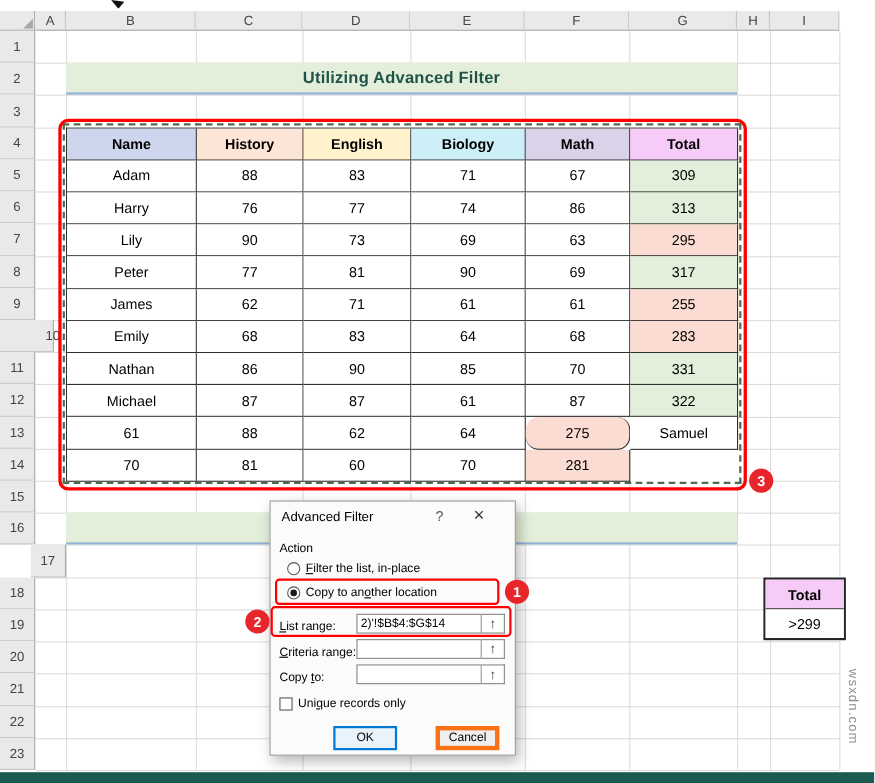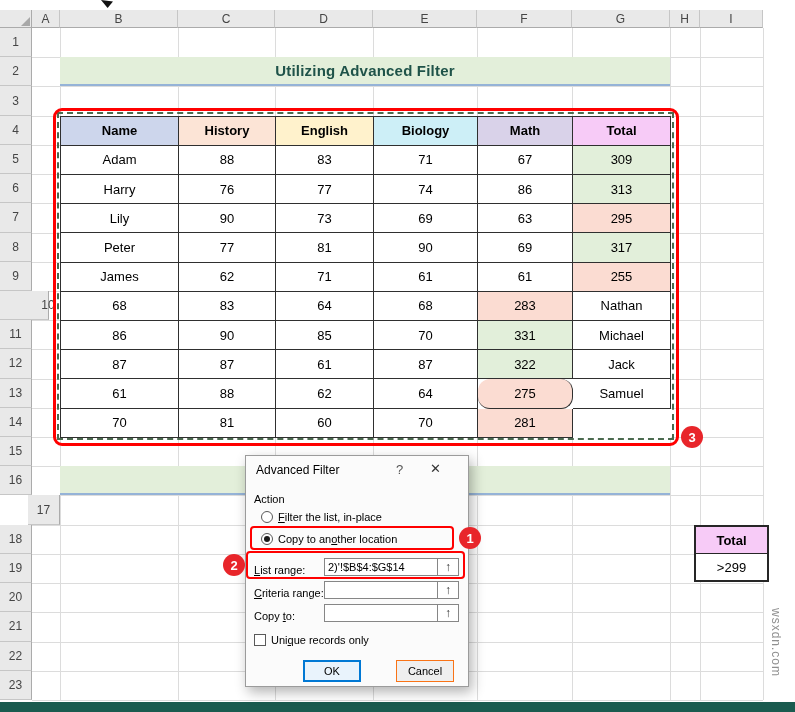--- a/index.html
+++ b/index.html
@@ -52,21 +52,21 @@
   .radio.checked::after{content:'';position:absolute;left:2px;top:2px;width:6px;height:6px;border-radius:50%;background:#1B1B1B;}
   .field-row{position:absolute;left:8px;height:18px;display:flex;align-items:flex-end;}
   #field-row-1{top:102px;}#field-row-2{top:125px;}#field-row-3{top:148px;}
   .flabel{width:70px;}
   .finput{width:114px;height:18px;border:1px solid #868686;background:#fff;font-family:inherit;font-size:11px;padding:0 3px;outline:none;}
   .fbtn{width:21px;height:18px;border:1px solid #868686;border-left:none;background:#fff;display:flex;align-items:center;justify-content:center;font-size:12px;font-weight:bold;color:#333;}
   .check-row{position:absolute;left:8px;top:177px;height:14px;display:flex;align-items:center;gap:5px;}
   .checkbox{width:12px;height:12px;border:1px solid #595959;background:#fff;flex:none;}
   .btn{position:absolute;top:204px;width:58px;height:22px;font-family:inherit;font-size:11px;display:flex;align-items:center;justify-content:center;cursor:default;}
   .btn-ok{left:57px;background:#E9F3FC;border:2px solid #0078D4;}
-  .btn-cancel{left:150px;background:#EFEFEF;border:1px solid #f97316;}
+  .btn-cancel{left:150px;background:#EFEFEF;border:4px solid #f97316;}
 
   .watermark{position:absolute;left:769px;top:608px;writing-mode:vertical-rl;font-size:12px;color:#8F8F8F;letter-spacing:1px;z-index:9;}
   .bottombar{position:absolute;left:0;top:702px;width:795px;height:10px;z-index:5;}
   .artifact{position:absolute;left:101px;top:0;width:12px;height:8px;background:#111;clip-path:polygon(0 0,100% 20%,55% 100%);z-index:2;}
   u{text-decoration:underline;}
 </style>
 </head>
 <body>
 
 <div id="canvas">
@@ -227,38 +227,38 @@
       <div class="tcell">81</div>
       <div class="tcell">90</div>
       <div class="tcell">69</div>
       <div class="tcell" style="background: rgb(226, 239, 218);">317</div>
       <div class="tcell">James</div>
       <div class="tcell">62</div>
       <div class="tcell">71</div>
       <div class="tcell">61</div>
       <div class="tcell">61</div>
       <div class="tcell" style="background: rgb(251, 220, 210);">255</div>
+      <div class="tcell">Emily</div>
       <div class="tcell">68</div>
       <div class="tcell">83</div>
       <div class="tcell">64</div>
       <div class="tcell">68</div>
       <div class="tcell" style="background: rgb(251, 220, 210);">283</div>
       <div class="tcell">Nathan</div>
       <div class="tcell">86</div>
       <div class="tcell">90</div>
       <div class="tcell">85</div>
       <div class="tcell">70</div>
       <div class="tcell" style="background: rgb(226, 239, 218);">331</div>
       <div class="tcell">Michael</div>
       <div class="tcell">87</div>
       <div class="tcell">87</div>
       <div class="tcell">61</div>
       <div class="tcell">87</div>
       <div class="tcell" style="background: rgb(226, 239, 218);">322</div>
-      <div class="tcell">Jack</div>
       <div class="tcell">61</div>
       <div class="tcell">88</div>
       <div class="tcell">62</div>
       <div class="tcell">64</div>
       <div class="tcell" style="background: rgb(251, 220, 210); border-radius: 12px;">275</div>
       <div class="tcell">Samuel</div>
       <div class="tcell">70</div>
       <div class="tcell">81</div>
       <div class="tcell">60</div>
       <div class="tcell">70</div>

